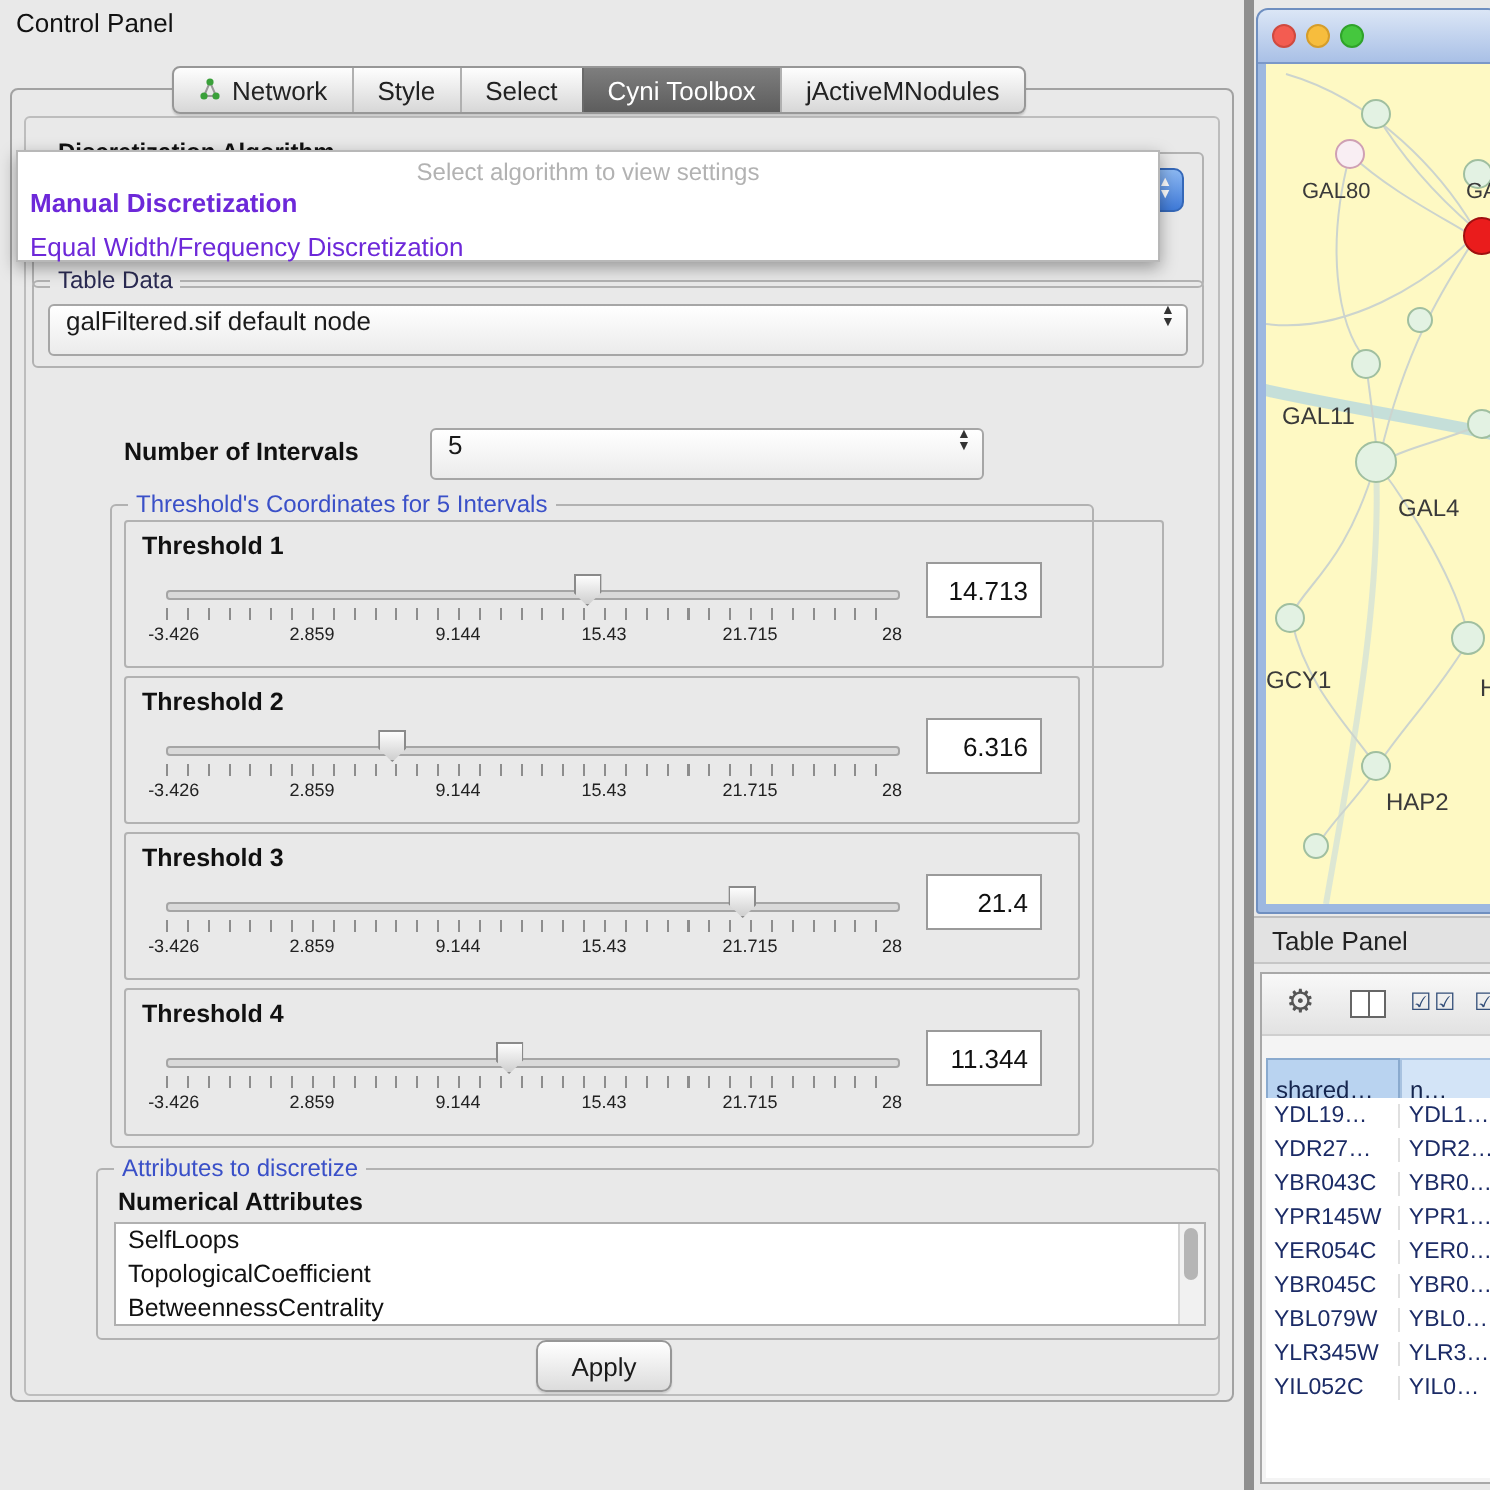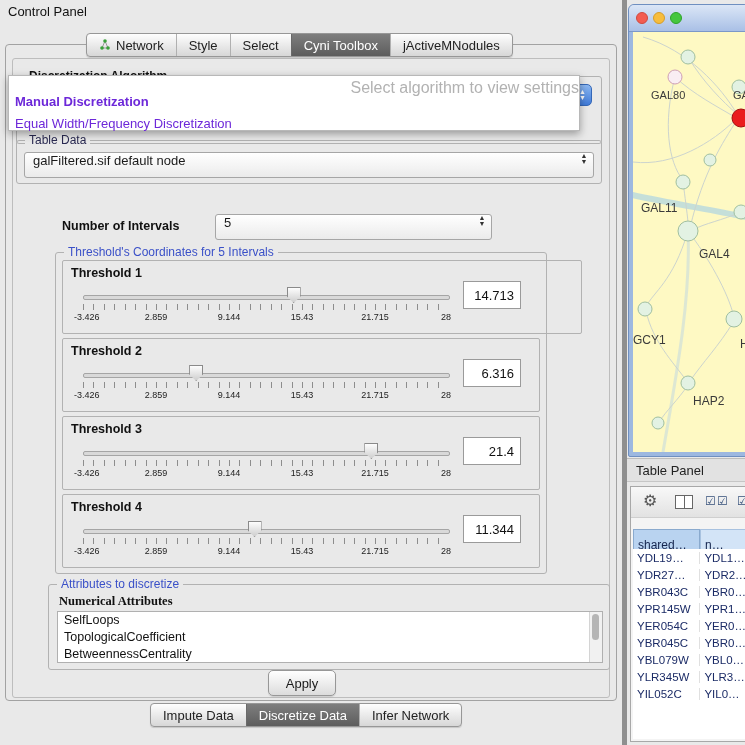--- a/index.html
+++ b/index.html
@@ -33,21 +33,21 @@
   
   .combo{position:absolute;background:linear-gradient(#ffffff,#ebebeb);border:1px solid #a6a6a6;border-radius:3px;
          display:flex;align-items:flex-start;font-size:13px;}
   .combo .txt{flex:1;padding:0 8px;white-space:nowrap;overflow:hidden;}
   .combo .step{width:18px;display:flex;flex-direction:column;align-items:center;justify-content:center;color:#333;}
   .combo .step span{font-size:7px;line-height:0.85;}
 
   
   .popup{left:8px;top:75px;width:570px;height:54px;background:#ffffff;border:1px solid #b8b8b8;
          box-shadow:0 3px 8px rgba(0,0,0,.35);z-index:60;}
-  .popup .hint{position:absolute;top:3px;left:0;width:100%;text-align:right;font-size:16px;color:#b2b2b2;}
+  .popup .hint{position:absolute;top:3px;left:0;width:100%;text-align:center;font-size:12px;color:#b2b2b2;}
   .popup .opt{position:absolute;left:6px;font-size:13px;color:#6d28d9;white-space:nowrap;}
   .popup .opt.b{font-weight:bold;}
   .blue-step{left:558px;top:84px;width:34px;height:22px;border-radius:5px;z-index:5;
              background:linear-gradient(#8cb8f2,#3f7ad8);border:1px solid #3568b8;
              display:flex;flex-direction:column;align-items:flex-end;justify-content:center;padding-right:5px;box-sizing:border-box;}
   .blue-step span{font-size:7px;line-height:0.85;color:#fff;}
 
   
   .thr{position:absolute;left:62px;width:476px;height:72px;border:1px solid #b2b2b2;border-radius:2px;}
   .thr .lbl{position:absolute;left:8px;top:5px;font-size:12.5px;font-weight:bold;color:#111;}
@@ -237,44 +237,33 @@
       <span class="tl tl2">9.144</span>
       <span class="tl tl3">15.43</span>
       <span class="tl tl4">21.715</span>
       <span class="tl tl5">28</span>
     </div>
     <input class="thr-val" readonly="" value="11.344" style="">
   </div>
 
   <div class="grp" style="left:48px;top:584px;width:560px;height:84px;">
     <span class="gt blue">Attributes to discretize</span>
-    <div class="bold12" style="position:absolute;left:10px;top:9px;font-family:Liberation Serif, serif;">Numerical Attributes</div>
+    <div class="bold12" style="position:absolute;left:10px;top:9px;">Numerical Attributes</div>
     <div class="listbox">
       <div class="li">SelfLoops</div>
       <div class="li">TopologicalCoefficient</div>
       <div class="li">BetweennessCentrality</div>
       <div class="vscroll">
           <div class="vthumb"></div>
         </div>
     </div>
   </div>
 
   <div class="abs apply">Apply</div>
 
-  <div class="seg" style="left:150px;top:703px;">
-    <div class="it">
-        <span>Impute Data</span>
-      </div>
-    <div class="it sel">
-        <span>Discretize Data</span>
-      </div>
-    <div class="it">
-        <span>Infer Network</span>
-      </div>
-  </div>
 
   <div class="abs right-bg"></div>
   <div class="abs divider"></div>
 
   <div class="abs netwin">
     <div class="nettitle">
       <div class="light l-red"></div>
       <div class="light l-yel"></div>
       <div class="light l-grn"></div>
     </div>

